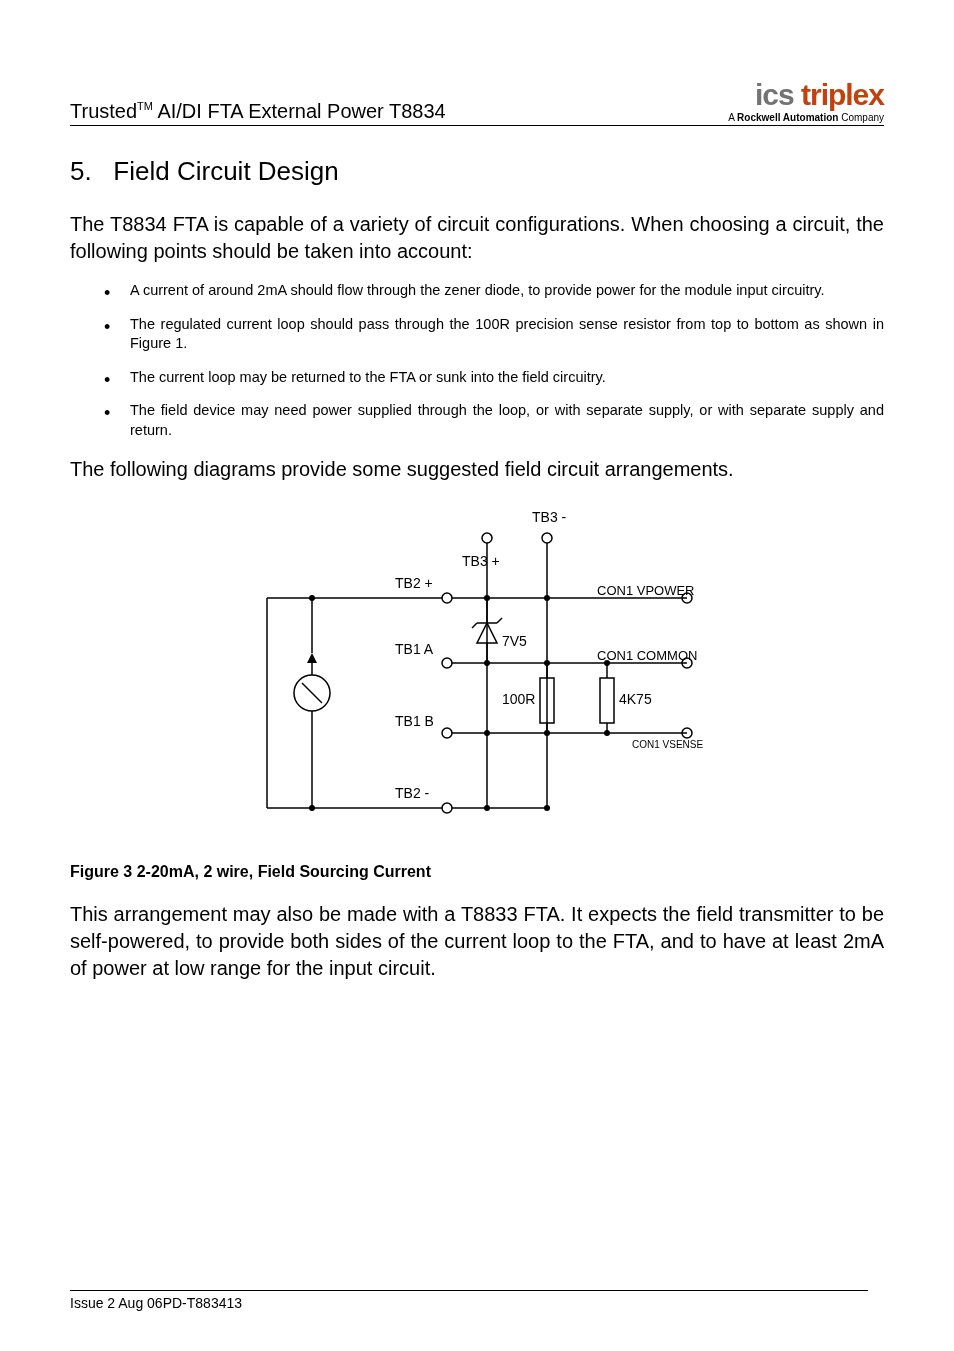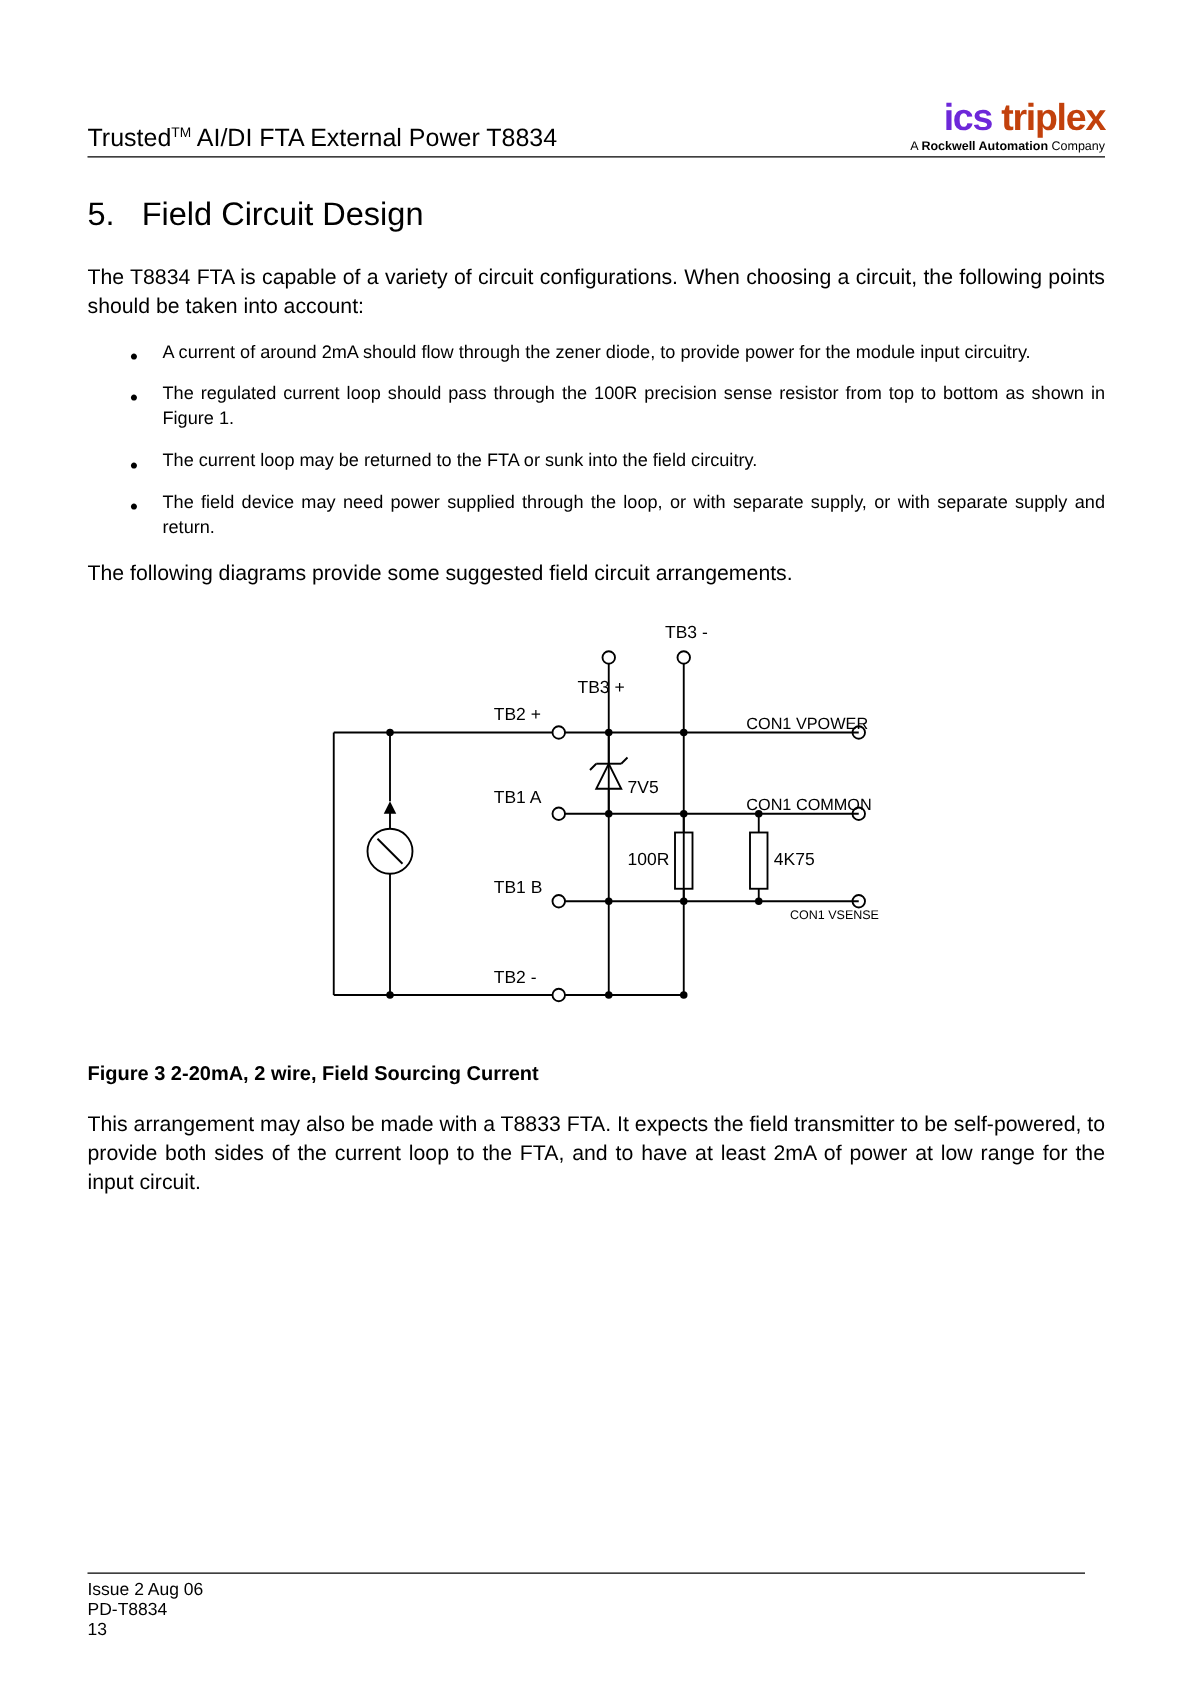--- a/index.html
+++ b/index.html
@@ -34,35 +34,35 @@
     }
     .logo {
       text-align: right;
     }
     .logo-main {
       font-size: 30px;
       font-weight: bold;
       letter-spacing: -1px;
       line-height: 1;
     }
-    .logo-main .black { color: #6d28d9; }
+    .logo-main .black { color: #737373; }
     .logo-main .red { color: #c2410c; }
     .logo-sub {
       font-size: 10px;
       color: #000;
       margin-top: 2px;
     }
     .logo-sub .bold { font-weight: bold; }
     h1.section-title {
       font-size: 26px;
       font-weight: normal;
       margin-bottom: 24px;
     }
     p.body-text {
-      font-size: 17px;
+      font-size: 20px;
       text-align: justify;
       margin-bottom: 16px;
       line-height: 1.35;
     }
     ul.bullets {
       list-style: none;
       margin-bottom: 16px;
     }
     ul.bullets li {
       font-size: 14.5px;
@@ -93,21 +93,20 @@
     .footer {
       position: absolute;
       bottom: 40px;
       left: 70px;
       right: 86px;
       border-top: 1px solid #000;
       padding-top: 4px;
       display: flex;
       justify-content: flex-start;
       font-size: 14px;
-      flex-direction: column;
     }
     .diag-label {
       position: absolute;
       font-size: 14px;
       white-space: nowrap;
     }
   </style>
 </head>
 <body>
 

